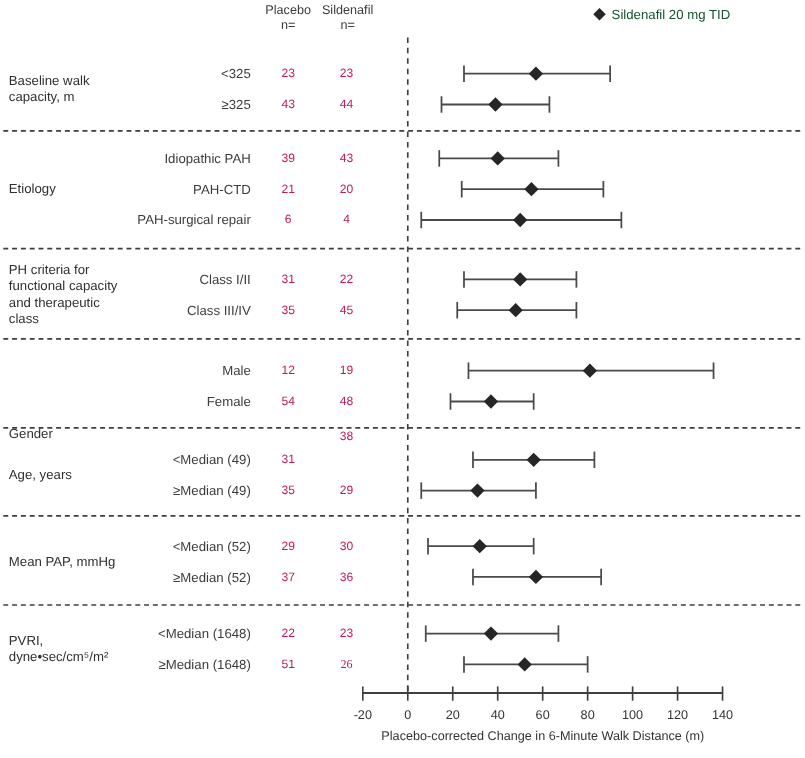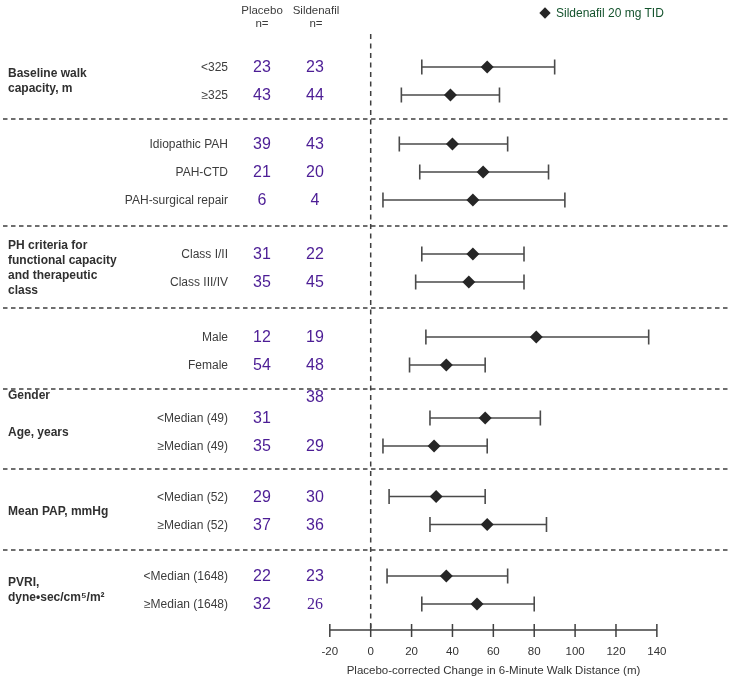--- a/index.html
+++ b/index.html
@@ -4,23 +4,23 @@
 <style>
   html,body { margin:0; padding:0; background:#ffffff; }
   .figure {
     position:relative; width:732px; height:689px; background:#ffffff;
     font-family:"Liberation Sans", sans-serif; color:#383838; overflow:hidden;
   }
   .abs { position:absolute; }
   .col-header { text-align:center; font-size:11.5px; line-height:13px; color:#3c3c3c; }
   .legend { display:flex; align-items:center; gap:7px; font-size:12px; color:#14532d; }
   .legend-diamond { width:8px; height:8px; background:#262626; transform:rotate(45deg); }
-  .section-label { font-weight:bold; font-size:12px; line-height:15px; color:#303030; transform:translateY(-50%); }
+  .section-label { font-weight:normal; font-size:12px; line-height:15px; color:#303030; transform:translateY(-50%); }
   .row-label { font-size:12px; color:#3c3c3c; text-align:right; transform:translateY(-50%); white-space:nowrap; }
-  .n-val { font-size:16px; color:#4c1d95; text-align:center; transform:translateY(-50%); }
+  .n-val { font-size:11px; color:#be185d; text-align:center; transform:translateY(-50%); }
   .tick-label { font-size:11.5px; color:#333; text-align:center; width:44px; }
   .axis-title { font-size:11.5px; color:#333; text-align:center; }
   svg { position:absolute; left:0; top:0; }
 </style>
 </head>
 <body>
 
 <div class="figure">
 
   <div class="abs col-header" style="left:240px; top:4px; width:44px;">
@@ -130,20 +130,21 @@
       <div class="abs section-label" style="left: 8px; top: 81px; width: 150px;">
         <div>Baseline walk</div>
         <div>capacity, m</div>
       </div>
       <div class="abs row-label" style="left: 53px; top: 67px; width: 175px;">&lt;325</div>
       <div class="abs n-val" style="left: 240px; top: 67px; width: 44px;">23</div>
       <div class="abs n-val" style="left: 293px; top: 67px; width: 44px;">23</div>
       <div class="abs row-label" style="left: 53px; top: 95px; width: 175px;">≥325</div>
       <div class="abs n-val" style="left: 240px; top: 95px; width: 44px;">43</div>
       <div class="abs n-val" style="left: 293px; top: 95px; width: 44px;">44</div>
+      <div class="abs section-label" style="left: 8px; top: 172px; width: 150px;">Etiology</div>
       <div class="abs row-label" style="left: 53px; top: 144px; width: 175px;">Idiopathic PAH</div>
       <div class="abs n-val" style="left: 240px; top: 144px; width: 44px;">39</div>
       <div class="abs n-val" style="left: 293px; top: 144px; width: 44px;">43</div>
       <div class="abs row-label" style="left: 53px; top: 172px; width: 175px;">PAH-CTD</div>
       <div class="abs n-val" style="left: 240px; top: 172px; width: 44px;">21</div>
       <div class="abs n-val" style="left: 293px; top: 172px; width: 44px;">20</div>
       <div class="abs row-label" style="left: 53px; top: 200px; width: 175px;">PAH-surgical repair</div>
       <div class="abs n-val" style="left: 240px; top: 200px; width: 44px;">6</div>
       <div class="abs n-val" style="left: 293px; top: 200px; width: 44px;">4</div>
       <div class="abs row-label" style="left: 53px; top: 254px; width: 175px;">Class I/II</div>
@@ -180,18 +181,18 @@
       <div class="abs n-val" style="left: 240px; top: 524.5px; width: 44px;">37</div>
       <div class="abs n-val" style="left: 293px; top: 524.5px; width: 44px;">36</div>
       <div class="abs section-label" style="left: 8px; top: 590px; width: 150px;">
         <div>PVRI,</div>
         <div>dyne•sec/cm⁵/m²</div>
       </div>
       <div class="abs row-label" style="left: 53px; top: 576px; width: 175px;">&lt;Median (1648)</div>
       <div class="abs n-val" style="left: 240px; top: 576px; width: 44px;">22</div>
       <div class="abs n-val" style="left: 293px; top: 576px; width: 44px;">23</div>
       <div class="abs row-label" style="left: 53px; top: 604px; width: 175px;">≥Median (1648)</div>
-      <div class="abs n-val" style="left: 240px; top: 604px; width: 44px;">32</div>
+      <div class="abs n-val" style="left: 240px; top: 604px; width: 44px;">51</div>
       <div class="abs n-val" style="left: 293px; top: 604px; width: 44px; font-family: Liberation Serif, serif;">26</div>
     </div>
 
   <div class="abs axis-title" style="left:330px; top:664px; width:327px;">Placebo-corrected Change in 6-Minute Walk Distance (m)</div>
 </div>
 
 </body></html>

